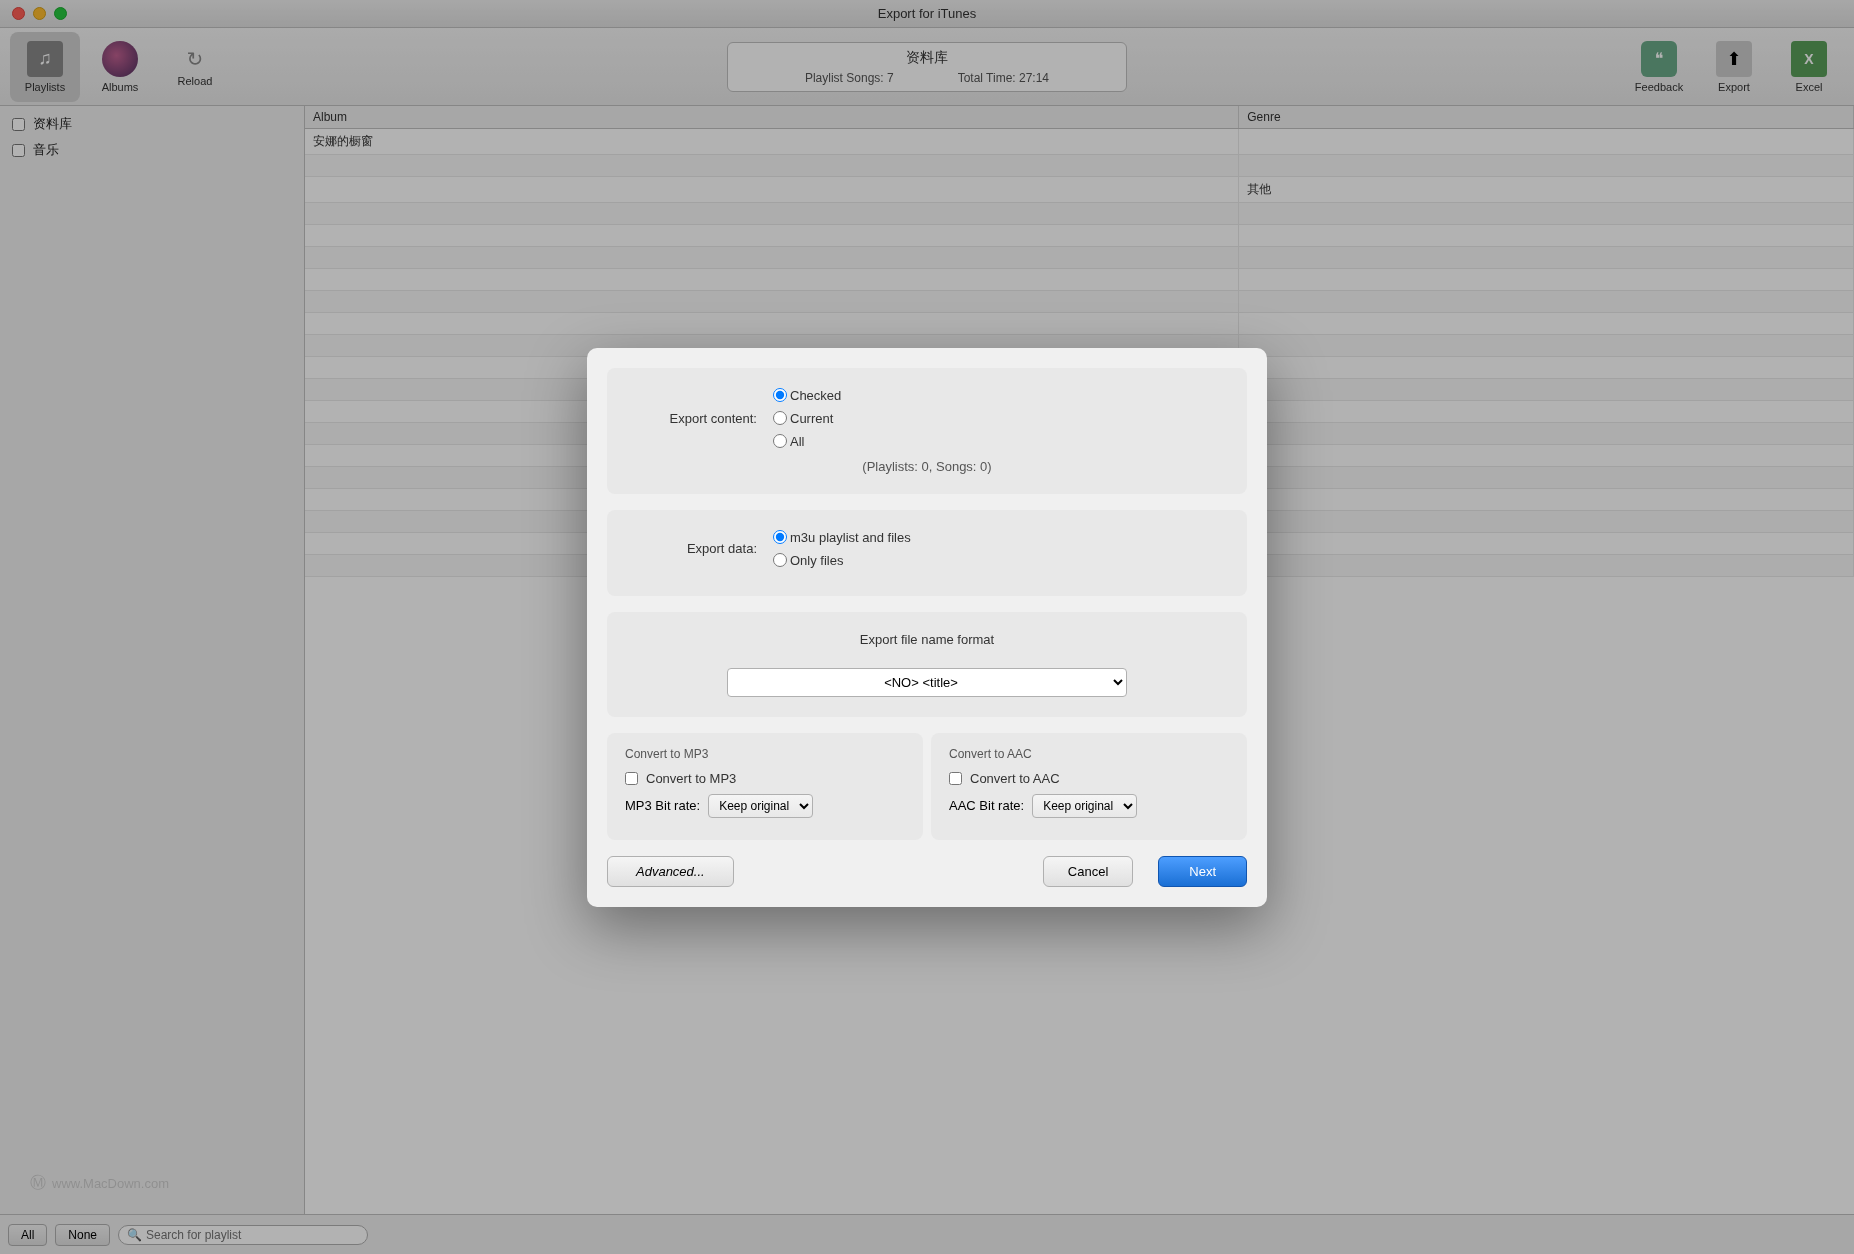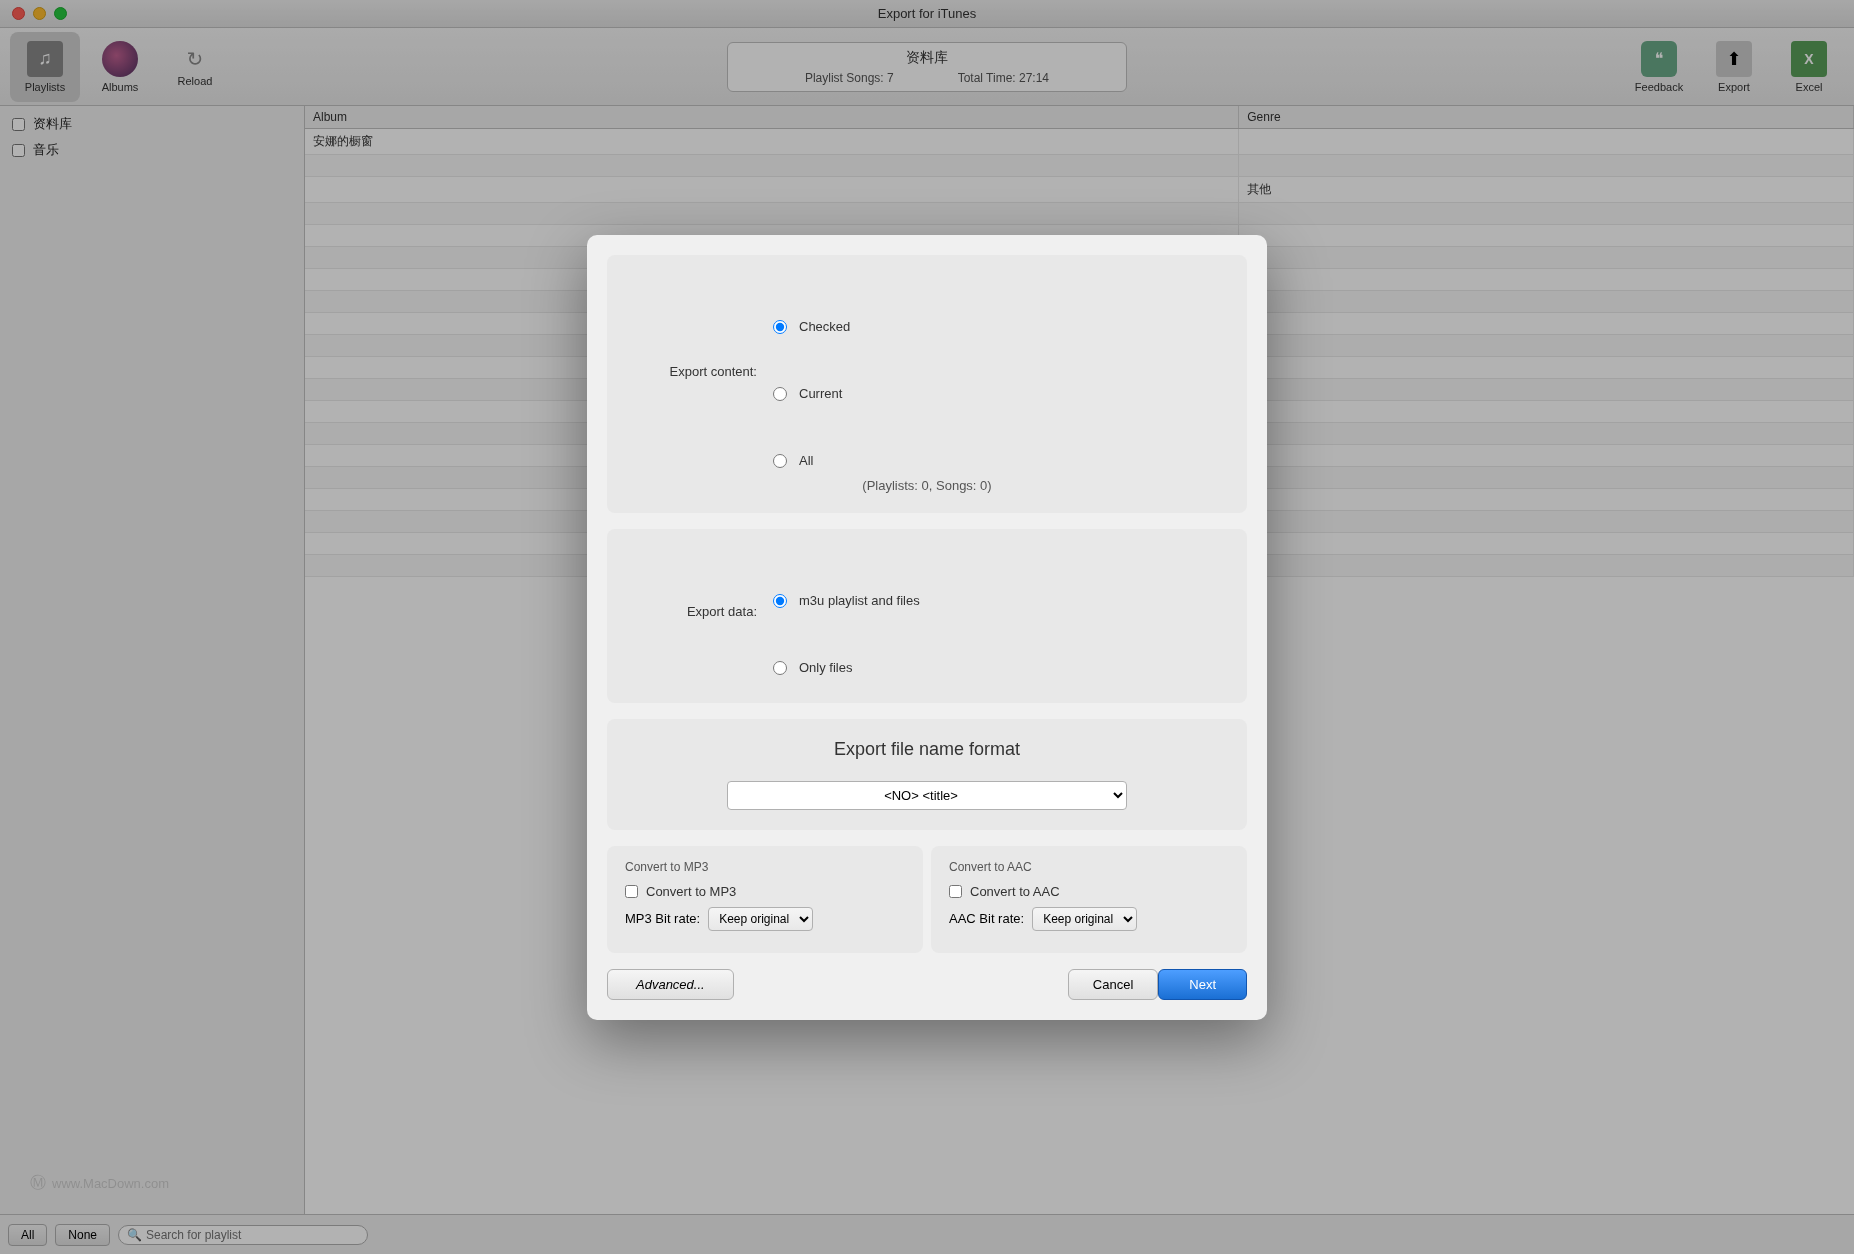--- a/index.html
+++ b/index.html
@@ -223,40 +223,39 @@
       min-width: 120px;
       text-align: right;
     }
     .radio-group {
       display: flex;
       flex-direction: column;
       gap: 8px;
     }
     .radio-option {
       display: flex;
-      align-items: flex-end;
-      gap: 12px;
+      align-items: flex-start;
+      gap: 3px;
       font-size: 13px;
       color: #333;
       cursor: pointer;
-      margin-top: 44px;
     }
     .radio-option input[type="radio"] {
       accent-color: #007aff;
       width: 14px;
       height: 14px;
     }
     .modal-subtitle {
       font-size: 13px;
       color: #555;
       text-align: center;
       margin-top: 10px;
     }
     .modal-section-title {
-      font-size: 18px;
+      font-size: 13px;
       font-weight: 500;
       color: #333;
       margin-bottom: 21px;
     }
     .format-select-row {
       display: flex;
       align-items: flex-start;
       gap: 10px;
       justify-content: center;
     }
@@ -328,21 +327,21 @@
     .btn-next {
       padding: 7px 30px;
       background: linear-gradient(to bottom, #4d9eff, #1a6fd4);
       border: 1px solid #1055b0;
       border-radius: 6px;
       font-size: 13px;
       color: white;
       cursor: pointer;
       font-weight: 500;
     }
-    .footer-right { display: flex; gap: 0; }
+    .footer-right { display: flex; gap: 25px; }
 
     
     .icon-playlists {
       width: 36px; height: 36px;
       background: #888;
       border-radius: 4px;
       display: flex; align-items: center; justify-content: center;
       color: white; font-size: 18px;
     }
     .icon-albums {

